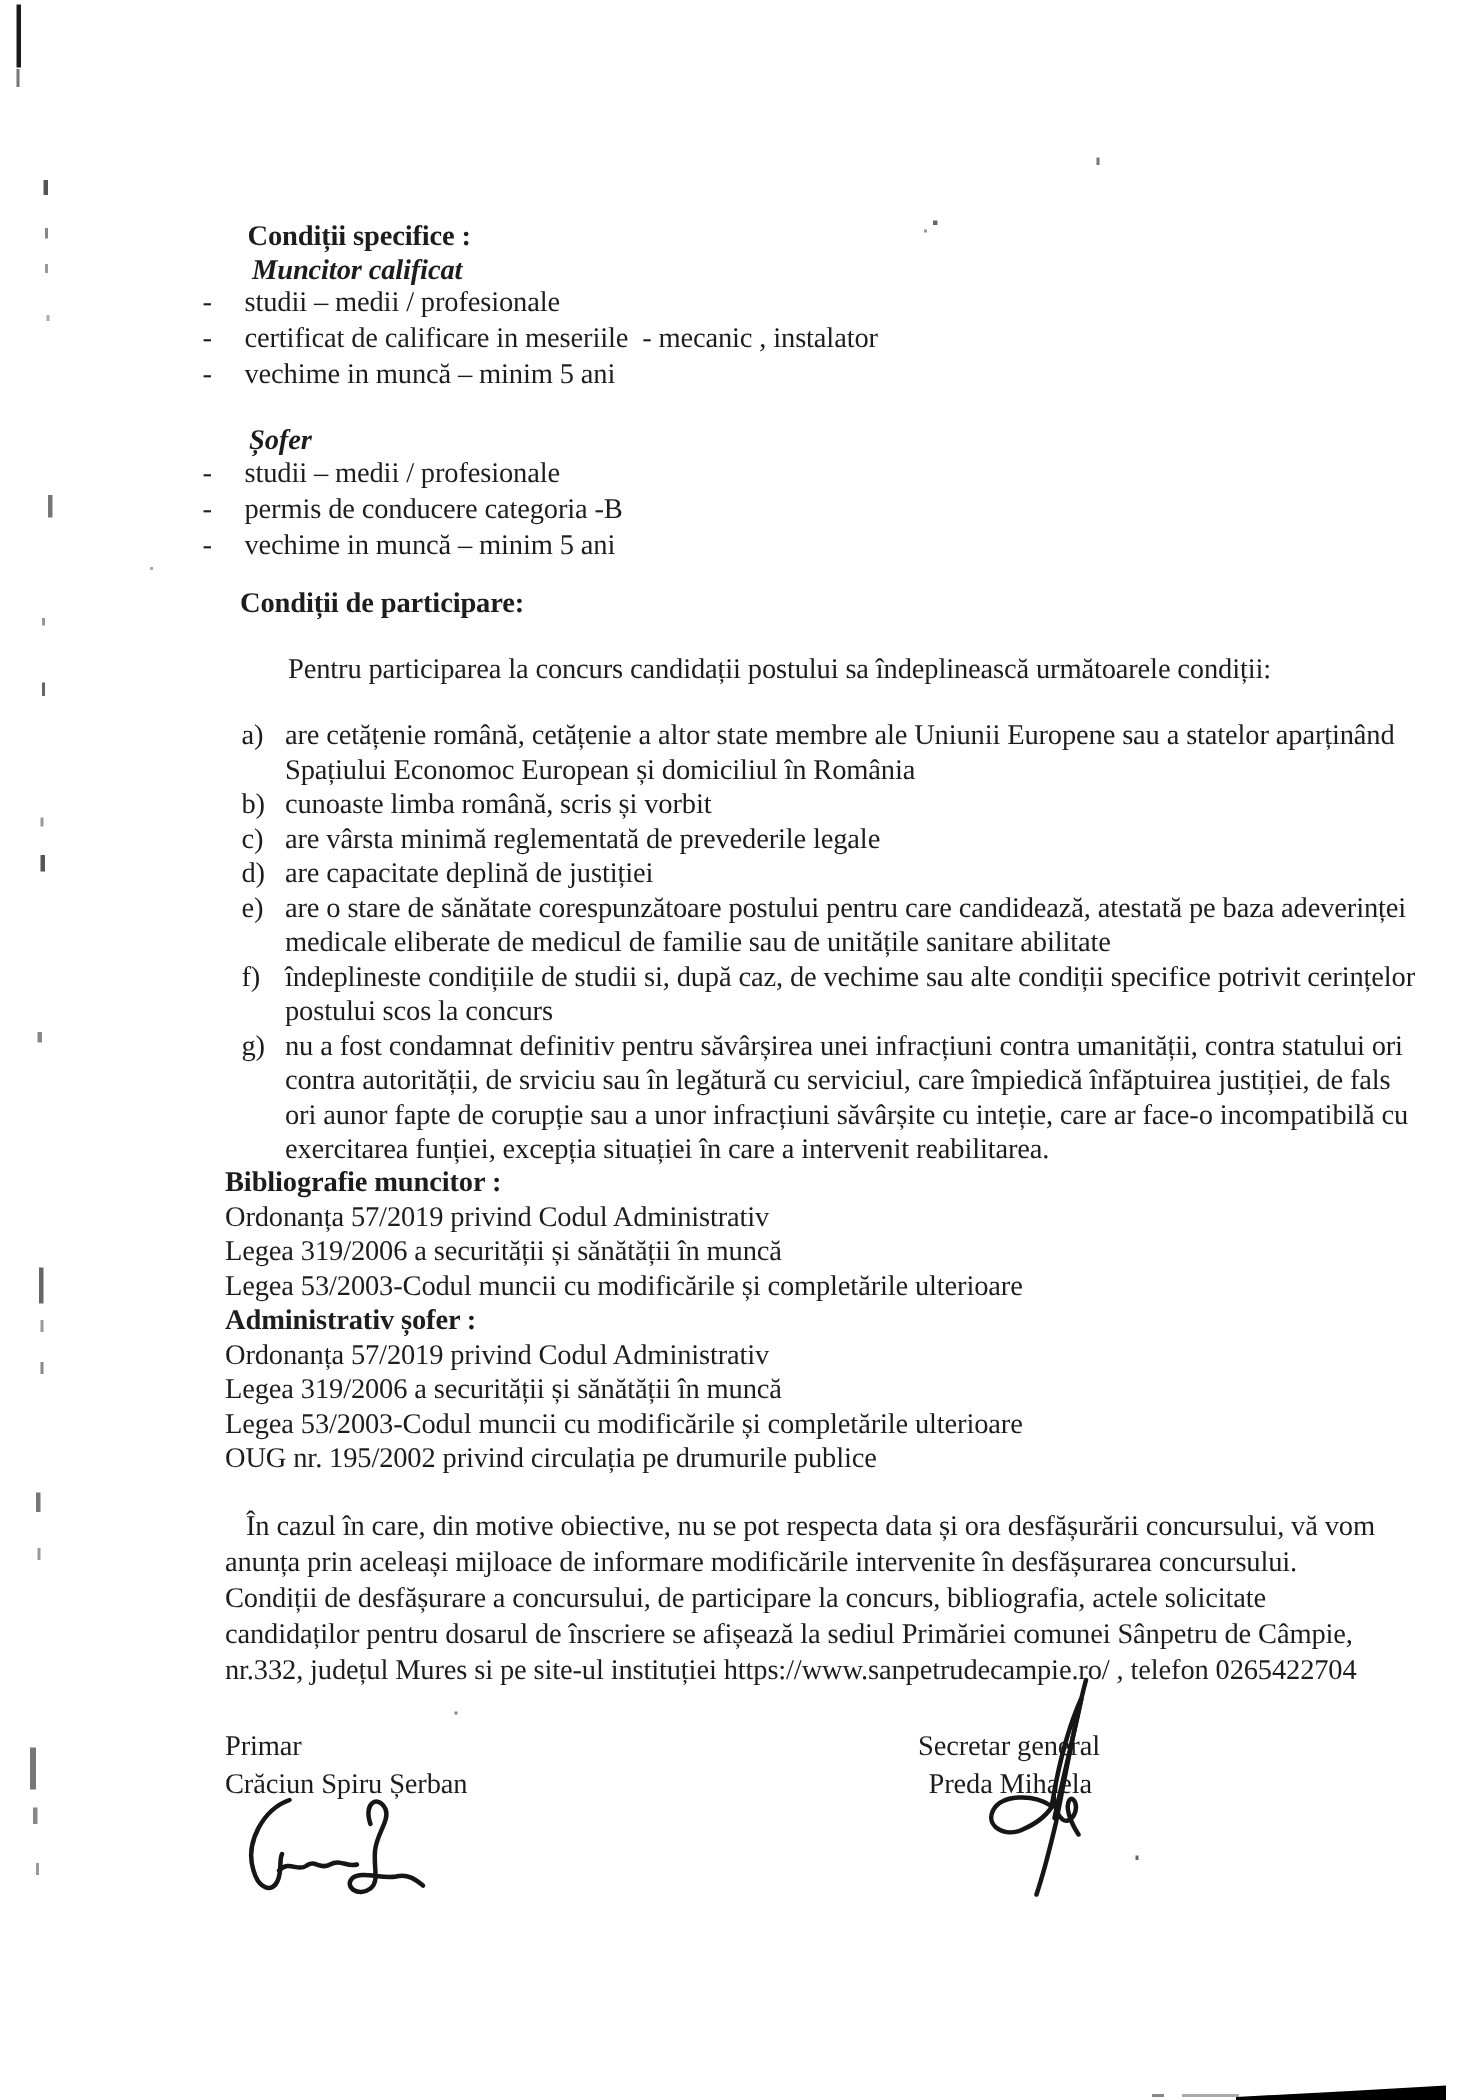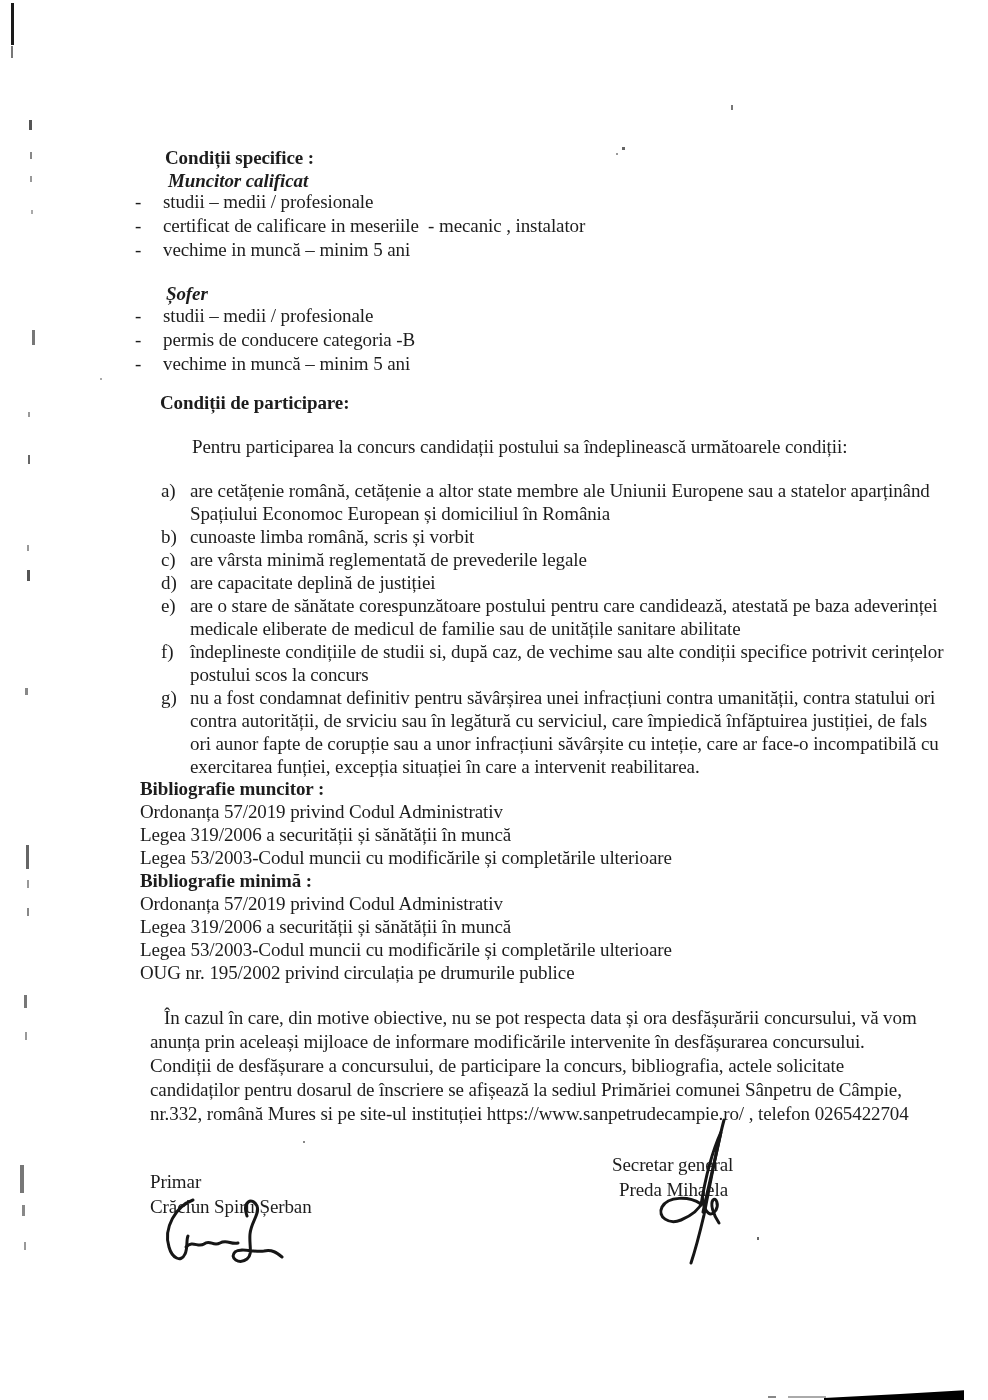--- a/index.html
+++ b/index.html
@@ -100,41 +100,41 @@
     </div>
     <div class="row">
       <span class="mk2">g)</span>
       <span class="pre">nu a fost condamnat definitiv pentru săvârșirea unei infracțiuni contra umanității, contra statului ori
 contra autorității, de srviciu sau în legătură cu serviciul, care împiedică înfăptuirea justiției, de fals
 ori aunor fapte de corupție sau a unor infracțiuni săvârșite cu inteție, care ar face-o incompatibilă cu
 exercitarea funției, excepția situației în care a intervenit reabilitarea.</span>
     </div>
   </div>
 
-  <div class="abs lh23" style="left:140px;top:777px;width:760px;">
+  <div class="abs lh23" style="left:150px;top:777px;width:760px;">
     <div class="b">Bibliografie muncitor :</div>
     <div class="pre">Ordonanța 57/2019 privind Codul Administrativ
 Legea 319/2006 a securității și sănătății în muncă
 Legea 53/2003-Codul muncii cu modificările și completările ulterioare</div>
-    <div class="b">Bibliografie minimă :</div>
+    <div class="b">Administrativ șofer :</div>
     <div class="pre">Ordonanța 57/2019 privind Codul Administrativ
 Legea 319/2006 a securității și sănătății în muncă
 Legea 53/2003-Codul muncii cu modificările și completările ulterioare
 OUG nr. 195/2002 privind circulația pe drumurile publice</div>
   </div>
 
   <div class="abs lh24" style="left:150px;top:1006px;width:830px;">
     <div style="padding-left:14px;">În cazul în care, din motive obiective, nu se pot respecta data și ora desfășurării concursului, vă vom</div>
     <div class="pre">anunța prin aceleași mijloace de informare modificările intervenite în desfășurarea concursului.
 Condiții de desfășurare a concursului, de participare la concurs, bibliografia, actele solicitate
 candidaților pentru dosarul de înscriere se afișează la sediul Primăriei comunei Sânpetru de Câmpie,</div>
-    <div><span class="pre">nr.332, română Mures si pe site-ul instituției </span><span class="link">https://www.sanpetrudecampie.ro/</span><span class="pre"> , telefon 0265422704</span></div>
+    <div><span class="pre">nr.332, județul Mures si pe site-ul instituției </span><span class="link">https://www.sanpetrudecampie.ro/</span><span class="pre"> , telefon 0265422704</span></div>
   </div>
 
-  <div class="abs lh25" style="left:150px;top:1152px;margin-top:17px;">
+  <div class="abs lh25" style="left:150px;top:1152px;">
     <div>Primar</div>
     <div>Crăciun Spiru Șerban</div>
   </div>
 
   <div class="abs lh25" style="left:612px;top:1152px;">
     <div>Secretar general</div>
     <div style="padding-left:7px;">Preda Mihaela</div>
   </div>
 
   <svg class="sig-svg" width="988" height="1400" viewBox="0 0 988 1400">

